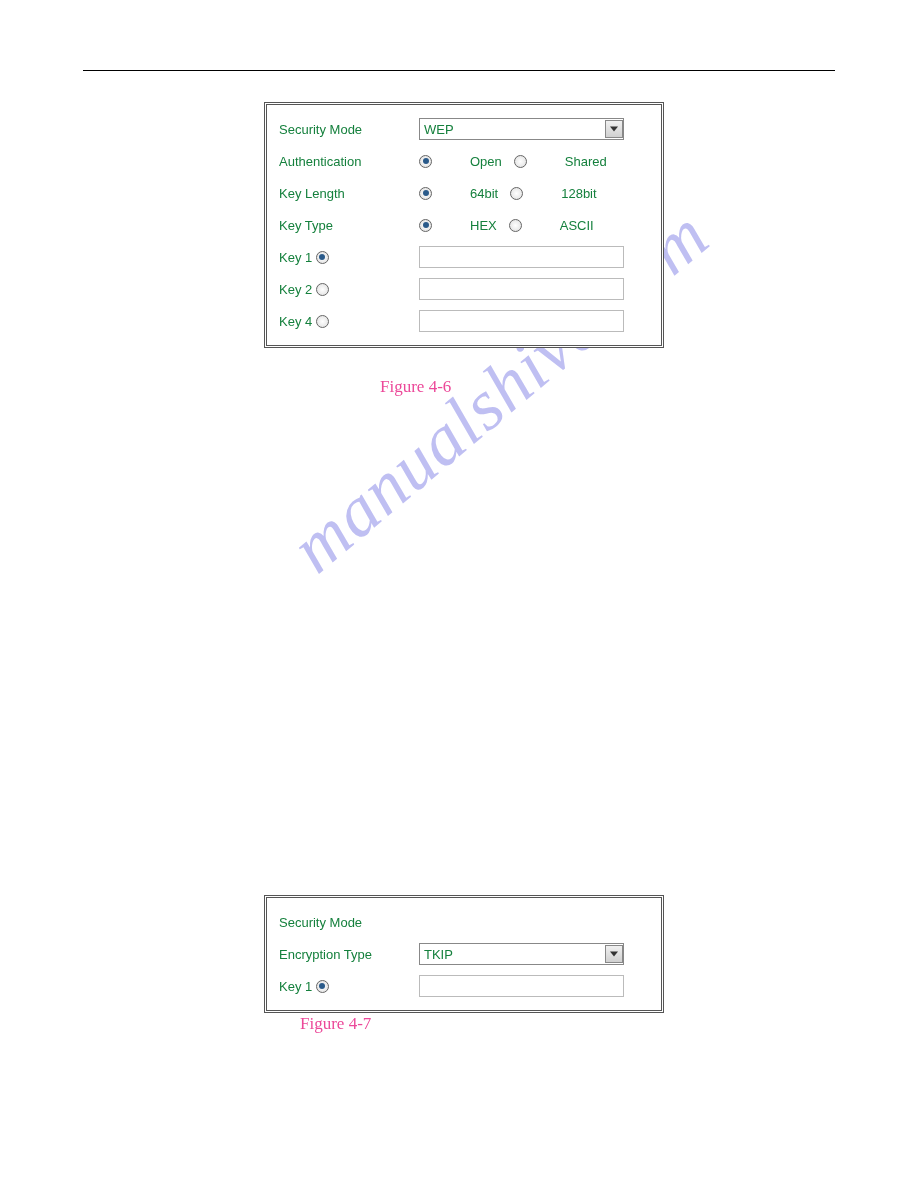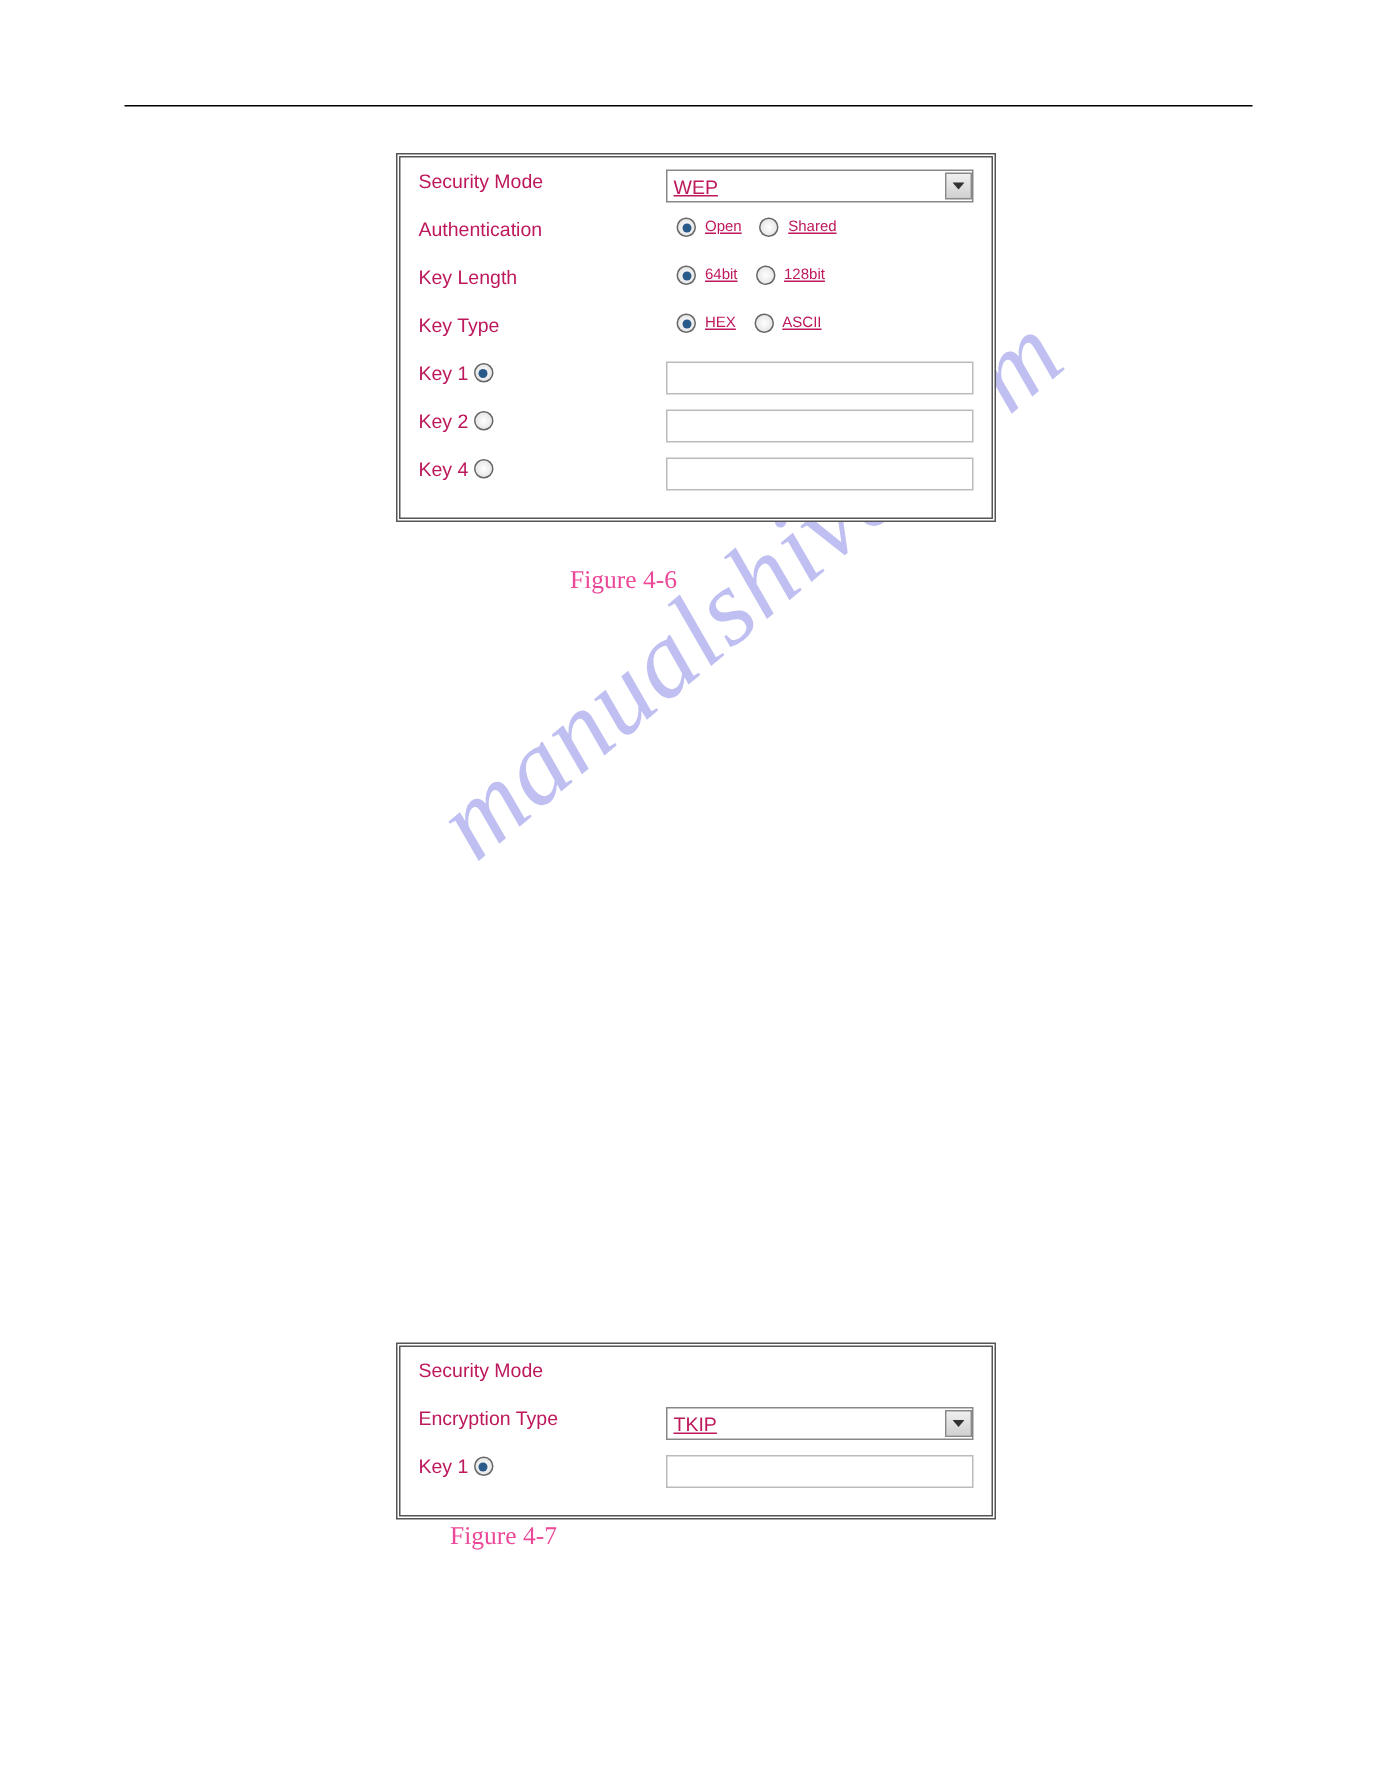--- a/index.html
+++ b/index.html
@@ -48,37 +48,35 @@
       left: 264px;
       width: 400px;
     }
     .panel-2 {
       top: 895px;
       left: 264px;
       width: 400px;
     }
     .row {
       display: flex;
-      align-items: flex-start;
+      align-items: center;
       min-height: 32px;
       font-size: 13px;
-      color: #be185d;
-      gap: 32px;
+      color: #15803d;
     }
     .row-label {
       width: 140px;
       display: flex;
       align-items: center;
     }
     .row-control {
       flex: 1;
       display: flex;
       align-items: center;
       gap: 4px;
-      text-decoration: underline;
     }
     .select-box {
       width: 205px;
       height: 22px;
       border: 1px solid #888;
       background: #fff;
       display: flex;
       align-items: center;
       justify-content: space-between;
       padding: 0 0 0 4px;
@@ -111,21 +109,22 @@
     }
     .radio.checked::after {
       content: "";
       width: 6px;
       height: 6px;
       border-radius: 50%;
       background: #2a5a8a;
     }
     .radio-label {
       margin-right: 8px;
-      font-size: 10px;
+      font-size: 13px;
+      margin-left: 32px;
     }
     .text-input {
       width: 205px;
       height: 22px;
       border: 1px solid #bbb;
       background: #fff;
     }
     .caption {
       position: absolute;
       font-family: "Times New Roman", serif;

